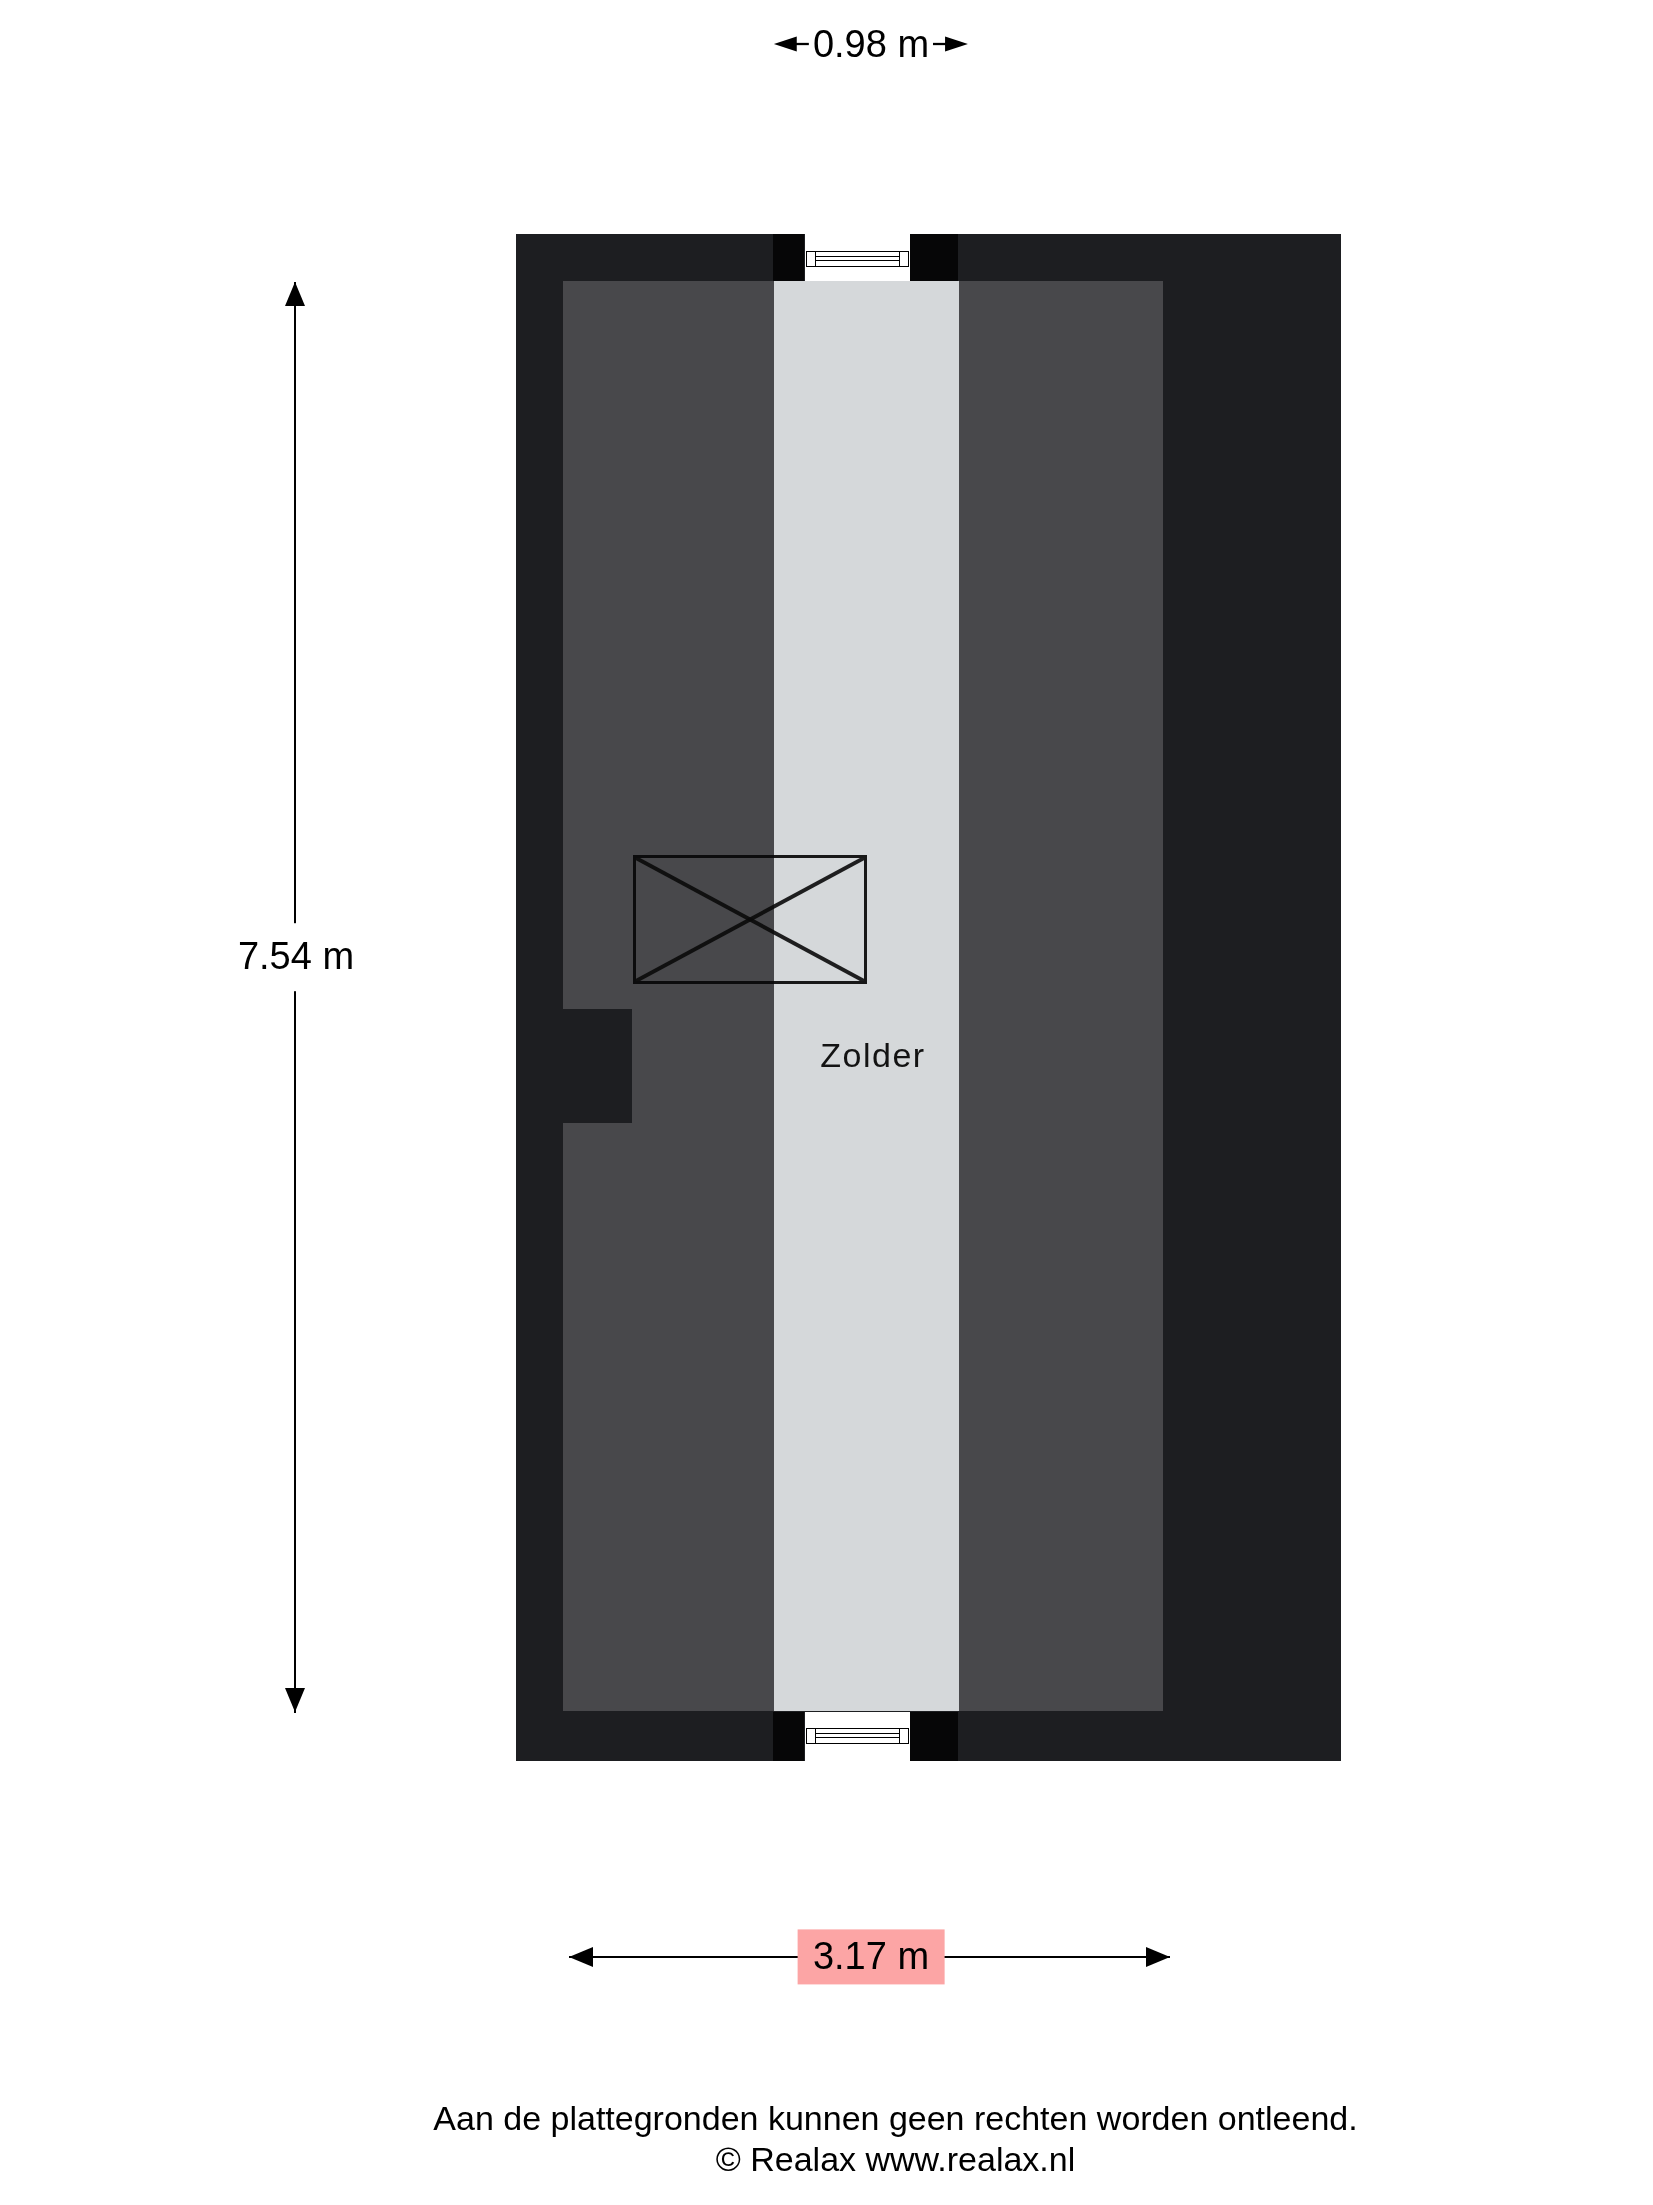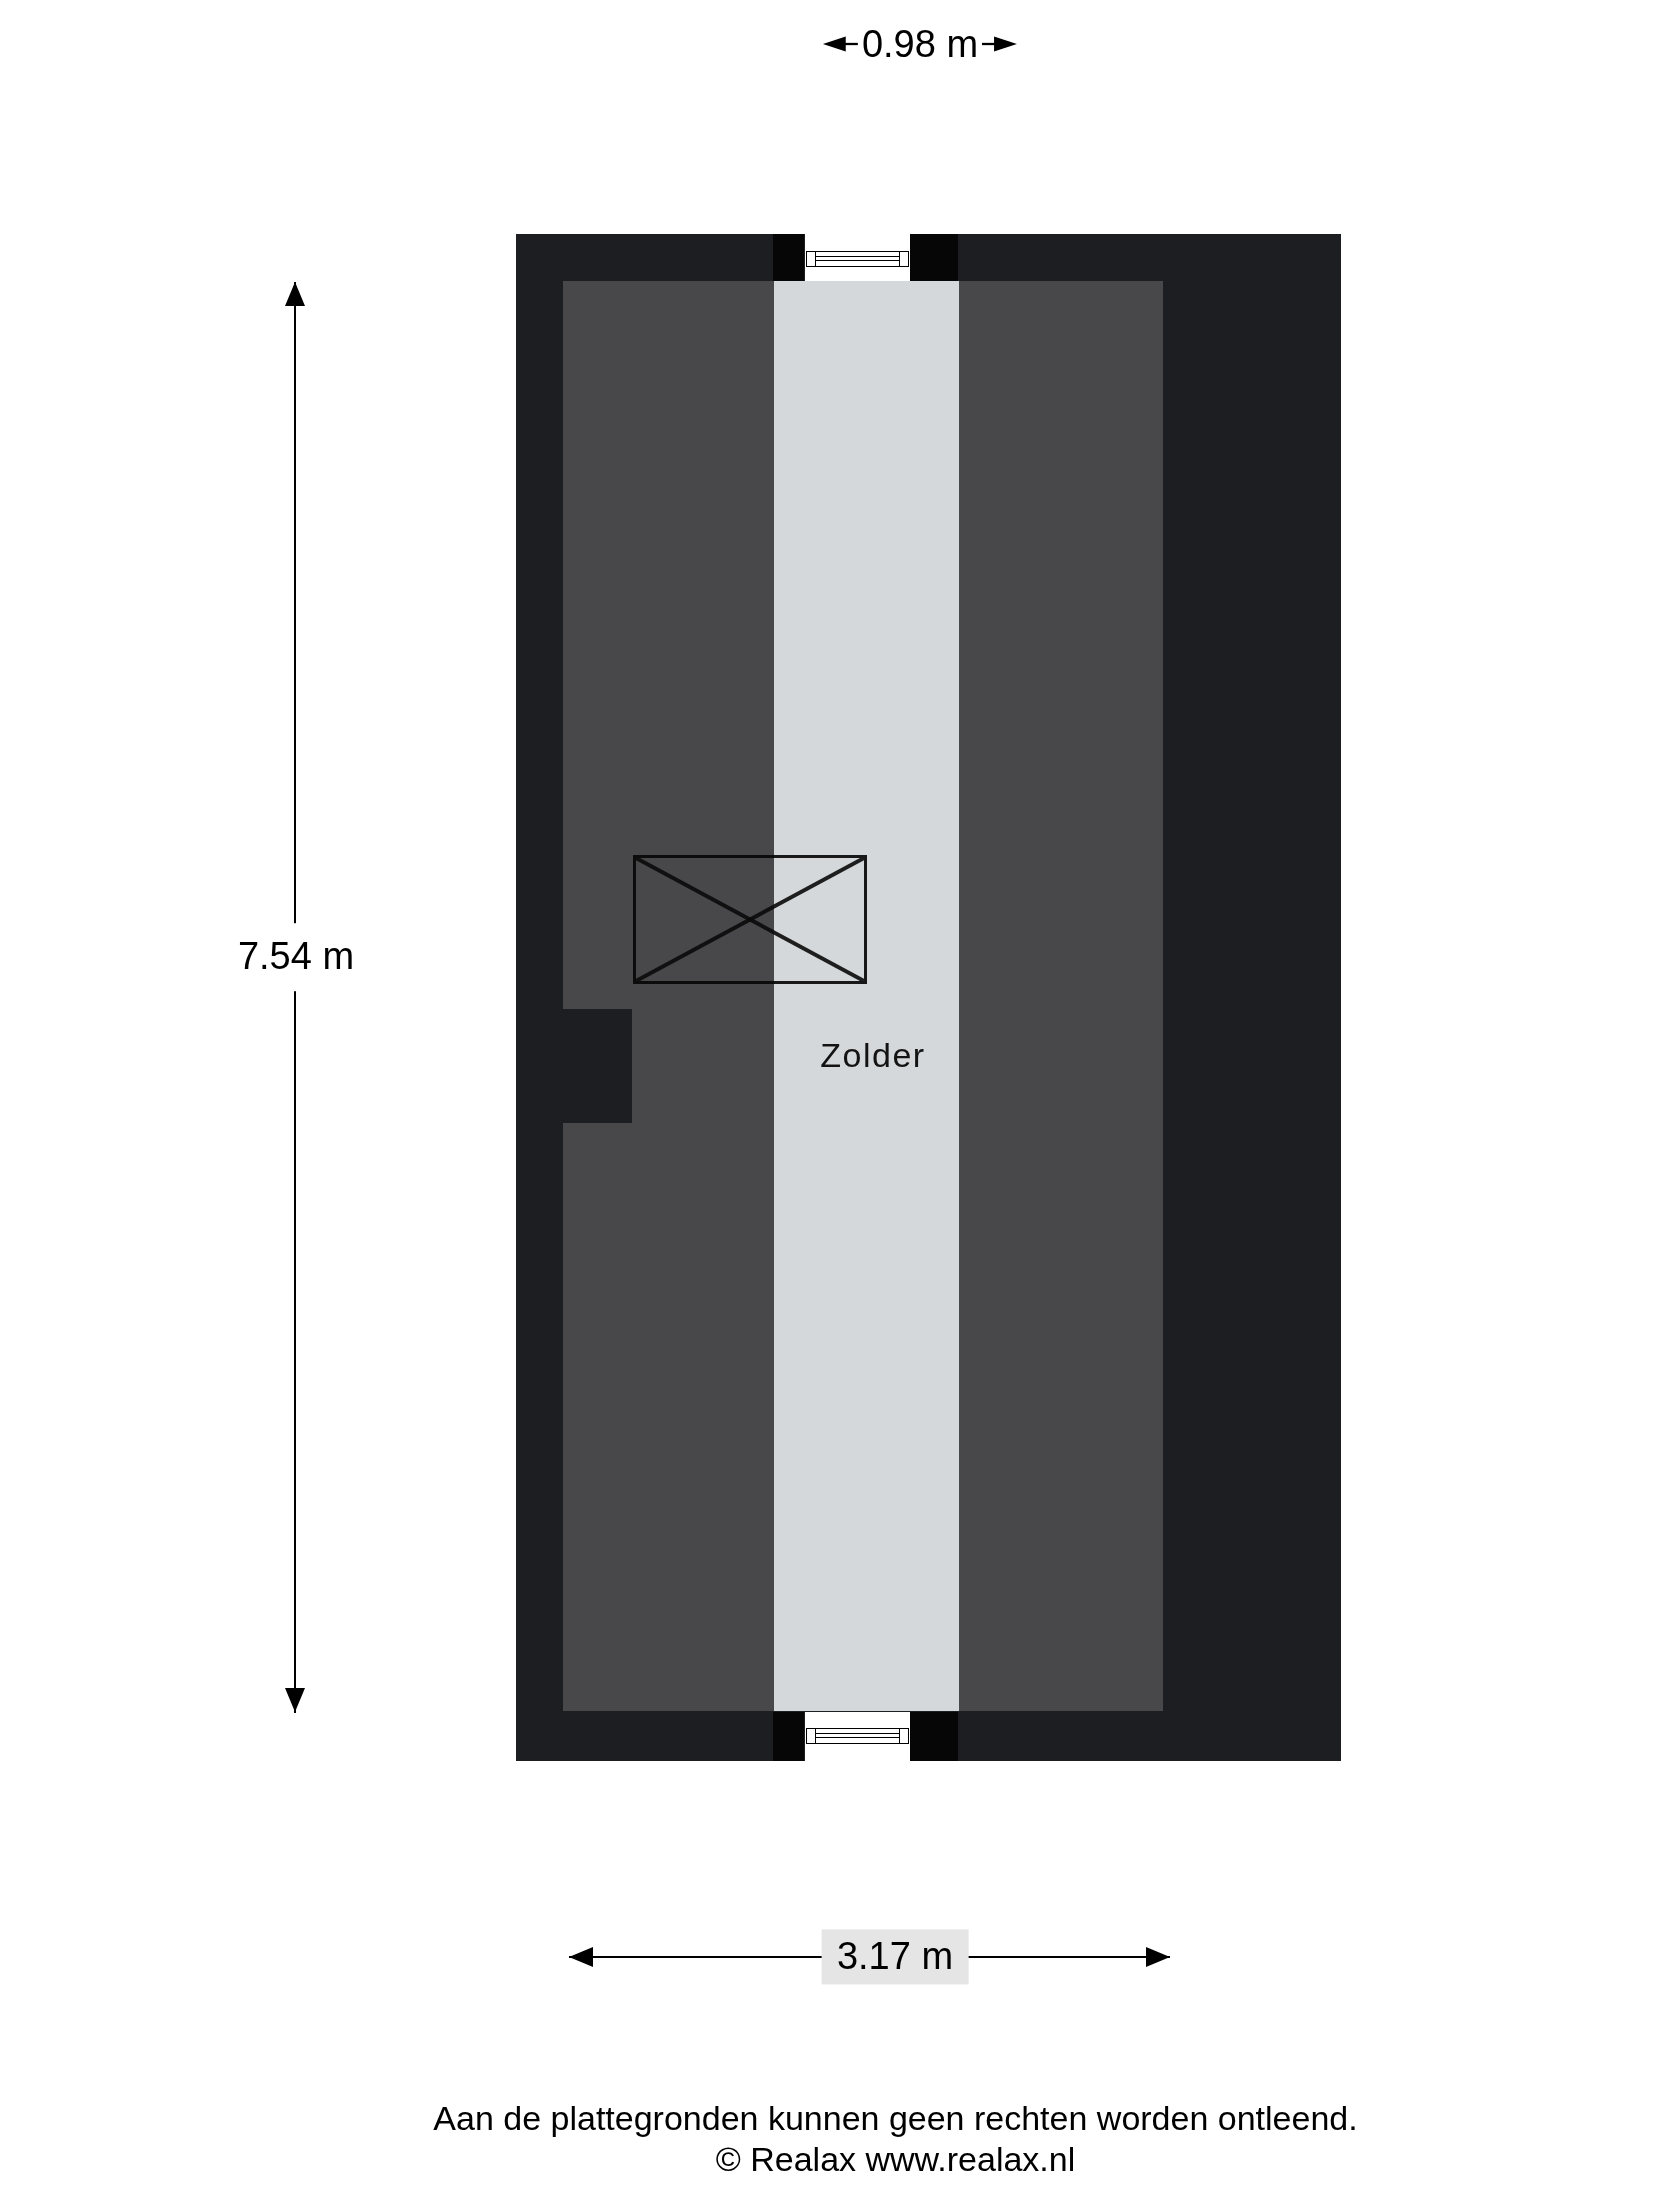--- a/index.html
+++ b/index.html
@@ -42,42 +42,42 @@
   .stairs{left:117px;top:621px;width:234px;height:129px;
           border:3.8px solid rgba(8,8,8,.92);box-sizing:border-box;}
   .stairs svg{display:block;width:100%;height:100%;}
 
   .room-label{left:357px;top:821px;transform:translate(-50%,-50%);
               font-size:34px;letter-spacing:1.5px;color:#131313;white-space:nowrap;}
 
   
   .dim-text{font-size:38px;color:#000;white-space:nowrap;}
 
-  .dim-top{left:920px;top:44px;transform:translate(-50%,-50%);
+  .dim-top{left:871px;top:44px;transform:translate(-50%,-50%);
            display:flex;align-items:center;gap:4px;text-align:center;}
 
   .vline{left:294px;top:282px;width:2.3px;height:1431px;background:#000;}
   .arr-up{left:285px;top:282px;width:0;height:0;
           border-left:10px solid transparent;border-right:10px solid transparent;
           border-bottom:24.5px solid #000;}
   .arr-down{left:285px;top:1688px;width:0;height:0;
           border-left:10px solid transparent;border-right:10px solid transparent;
           border-top:24.5px solid #000;}
   .vlabel{left:296px;top:957px;transform:translate(-50%,-50%);
           background:#fff;padding:12.3px 6.1px;}
 
   .hline{left:569px;top:1956px;width:601px;height:2.3px;background:#000;}
   .arr-left{left:569px;top:1947px;width:0;height:0;
           border-top:10px solid transparent;border-bottom:10px solid transparent;
           border-right:24.5px solid #000;}
   .arr-right{left:1146px;top:1947px;width:0;height:0;
           border-top:10px solid transparent;border-bottom:10px solid transparent;
           border-left:24.5px solid #000;}
-  .hlabel{left:895px;top:1957px;transform:translate(-50%,-50%);
-          background:#e5e5e5;padding:6.1px 15.3px;}
+  .hlabel{left:871px;top:1957px;transform:translate(-50%,-50%);
+          background:#fca5a5;padding:6.1px 15.3px;}
 
   
   .footer{left:130px;top:2098px;width:1531px;text-align:center;
           font-size:34px;line-height:41px;color:#000;}
 </style>
 </head>
 <body>
 
 <div class="abs dim-top">
   <svg width="35" height="17" viewBox="0 0 46 22">

